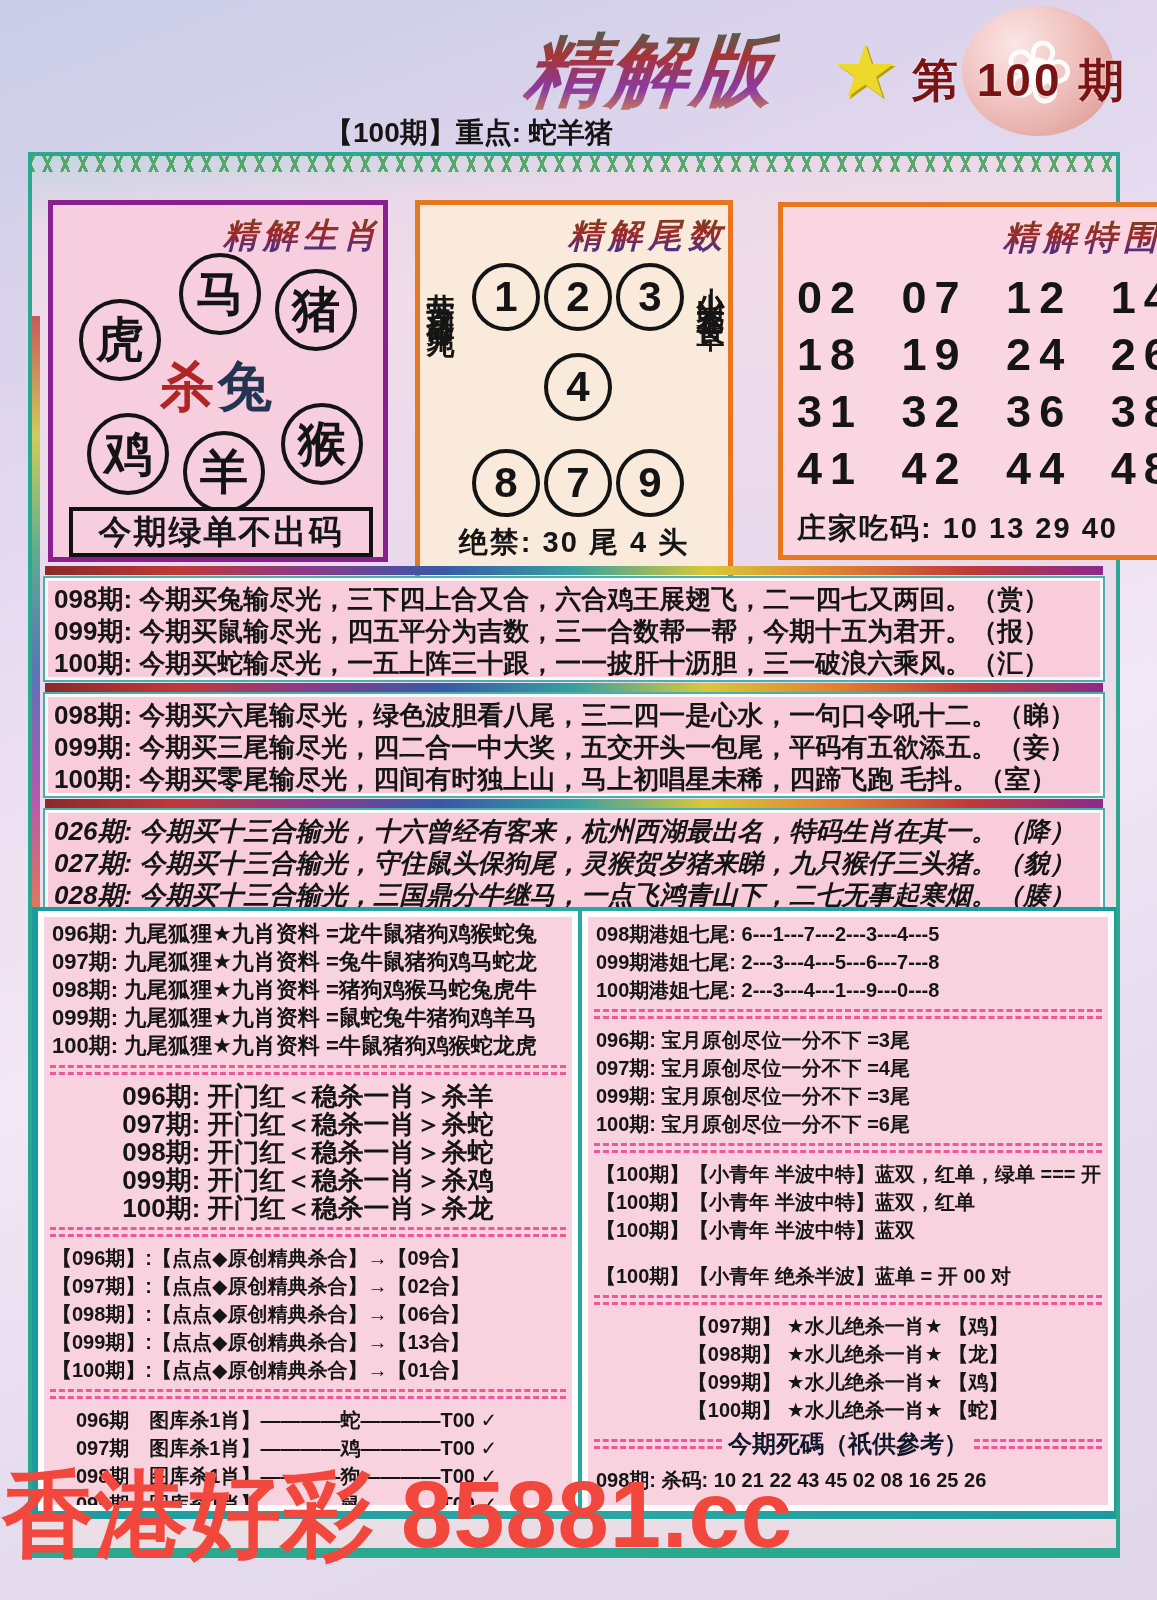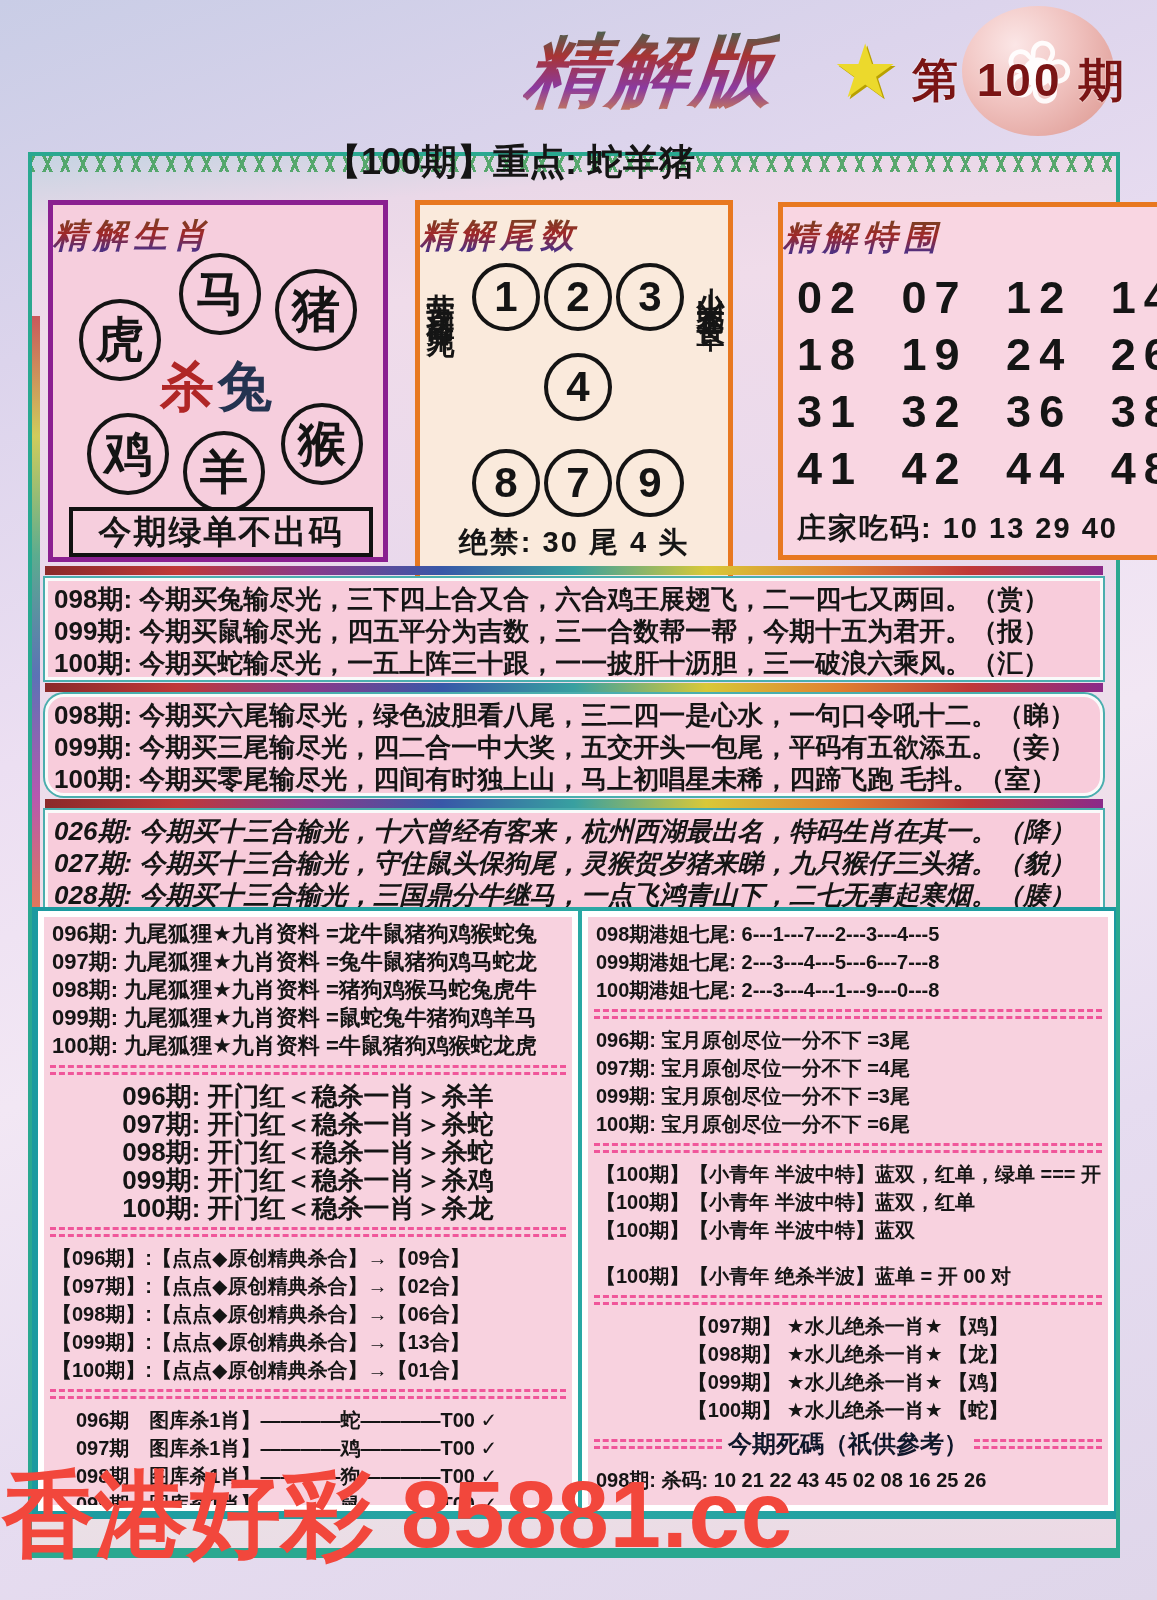--- a/index.html
+++ b/index.html
@@ -18,42 +18,42 @@
     transform:skewX(-5deg);z-index:3;
   }
   .star{left:832px;top:28px;font-size:74px;color:#ecd92c;text-shadow:2px 2px 0 #b8a000;z-index:3;}
   .logo{
     left:962px;top:6px;width:152px;height:130px;border-radius:50%;
     background:radial-gradient(circle at 35% 30%,#fbe6e6 0%,#f0c2bf 45%,#e2a49e 80%,#d8938c 100%);
     display:flex;align-items:center;justify-content:center;z-index:1;
   }
   .logo-flower{font-size:86px;color:rgba(255,255,255,0.92);transform:rotate(15deg);}
   .issue{left:912px;top:50px;font-size:46px;font-weight:bold;color:#7a1414;letter-spacing:3px;z-index:4;text-shadow:0 0 2px #fff;}
-  .spotlight{left:325px;top:114px;font-size:36px;font-weight:bold;z-index:3;margin-top:24px;}
+  .spotlight{left:325px;top:114px;font-size:28px;font-weight:bold;z-index:3;}
   
   .frame{
     left:28px;top:152px;width:1084px;height:1392px;
     border:4px solid #2aa890;border-bottom-width:10px;
     background:linear-gradient(175deg,#c6d4e2 0%,#ead8e8 5%,#f0dcea 12%,#e9d9ec 30%,#f1e1ea 55%,#e6eee8 75%,#ecd9e5 100%);
   }
   .zigzag{
     left:0;top:0;width:100%;height:16px;opacity:.85;
     background:
       repeating-linear-gradient(115deg,#3f9f58 0 3px,transparent 3px 16px),
       repeating-linear-gradient(65deg,#3f9f58 0 3px,transparent 3px 16px);
   }
   .rainbow{background:linear-gradient(90deg,#8a2a2a,#c03838,#8a3a8a,#3858a8,#38a0a0,#d8c838,#e08030,#c03838,#8a2a8a);}
   .leftglow{left:0;top:160px;width:8px;height:600px;background:linear-gradient(180deg,#c03838,#c8c838,#38a078,#3858a8,#a838a0,#e06030);opacity:.8;}
   
   .box{box-sizing:border-box;}
   .zbox{left:16px;top:44px;width:340px;height:362px;border:5px solid #8a2090;background:#f6cedd;}
   .tbox{left:383px;top:44px;width:318px;height:418px;border:5px solid #e87820;background:#faeadc;}
   .sbox{left:746px;top:46px;width:390px;height:358px;border:5px solid #e87820;background:#f9d6e2;}
   .boxtitle{
-    width:100%;text-align:left;top:8px;font-size:34px;font-weight:bold;font-style:italic;letter-spacing:6px;
+    width:100%;text-align:right;top:8px;font-size:34px;font-weight:bold;font-style:italic;letter-spacing:6px;
     background:linear-gradient(180deg,#6a4a20 0%,#a02828 45%,#503080 80%);
     -webkit-background-clip:text;background-clip:text;color:transparent;
   }
   .zcircle{
     width:74px;height:74px;border:4px solid #141414;border-radius:50%;
     display:flex;align-items:center;justify-content:center;font-size:48px;font-weight:bold;color:#141414;
   }
   .killrow{width:100%;top:146px;text-align:center;font-size:54px;font-weight:bold;letter-spacing:4px;}
   .kill-red{color:#b02626;}
   .kill-animal{color:#243350;}
@@ -153,21 +153,21 @@
       <div class="abs banker">庄家吃码: 10 13 29 40</div>
     </div>
 
     <div class="abs strip rainbow" style="top:410px;"></div>
     <div class="abs poem" style="top:422px;">
       <div class="row">098期: 今期买兔输尽光，三下四上合又合，六合鸡王展翅飞，二一四七又两回。（赏）</div>
       <div class="row">099期: 今期买鼠输尽光，四五平分为吉数，三一合数帮一帮，今期十五为君开。（报）</div>
       <div class="row">100期: 今期买蛇输尽光，一五上阵三十跟，一一披肝十沥胆，三一破浪六乘风。（汇）</div>
     </div>
     <div class="abs strip rainbow" style="top:527px;"></div>
-    <div class="abs poem" style="top:538px;border-radius:19px;">
+    <div class="abs poem" style="top:538px;">
       <div class="row">098期: 今期买六尾输尽光，绿色波胆看八尾，三二四一是心水，一句口令吼十二。（睇）</div>
       <div class="row">099期: 今期买三尾输尽光，四二合一中大奖，五交开头一包尾，平码有五欲添五。（妾）</div>
       <div class="row">100期: 今期买零尾输尽光，四间有时独上山，马上初唱星未稀，四蹄飞跑 毛抖。（室）</div>
     </div>
     <div class="abs strip rainbow" style="top:643px;"></div>
     <div class="abs poem" style="top:654px;font-style:italic;">
       <div class="row">026期: 今期买十三合输光，十六曾经有客来，杭州西湖最出名，特码生肖在其一。（降）</div>
       <div class="row">027期: 今期买十三合输光，守住鼠头保狗尾，灵猴贺岁猪来睇，九只猴仔三头猪。（貌）</div>
       <div class="row">028期: 今期买十三合输光，三国鼎分牛继马，一点飞鸿青山下，二七无事起寒烟。（腠）</div>
     </div>

